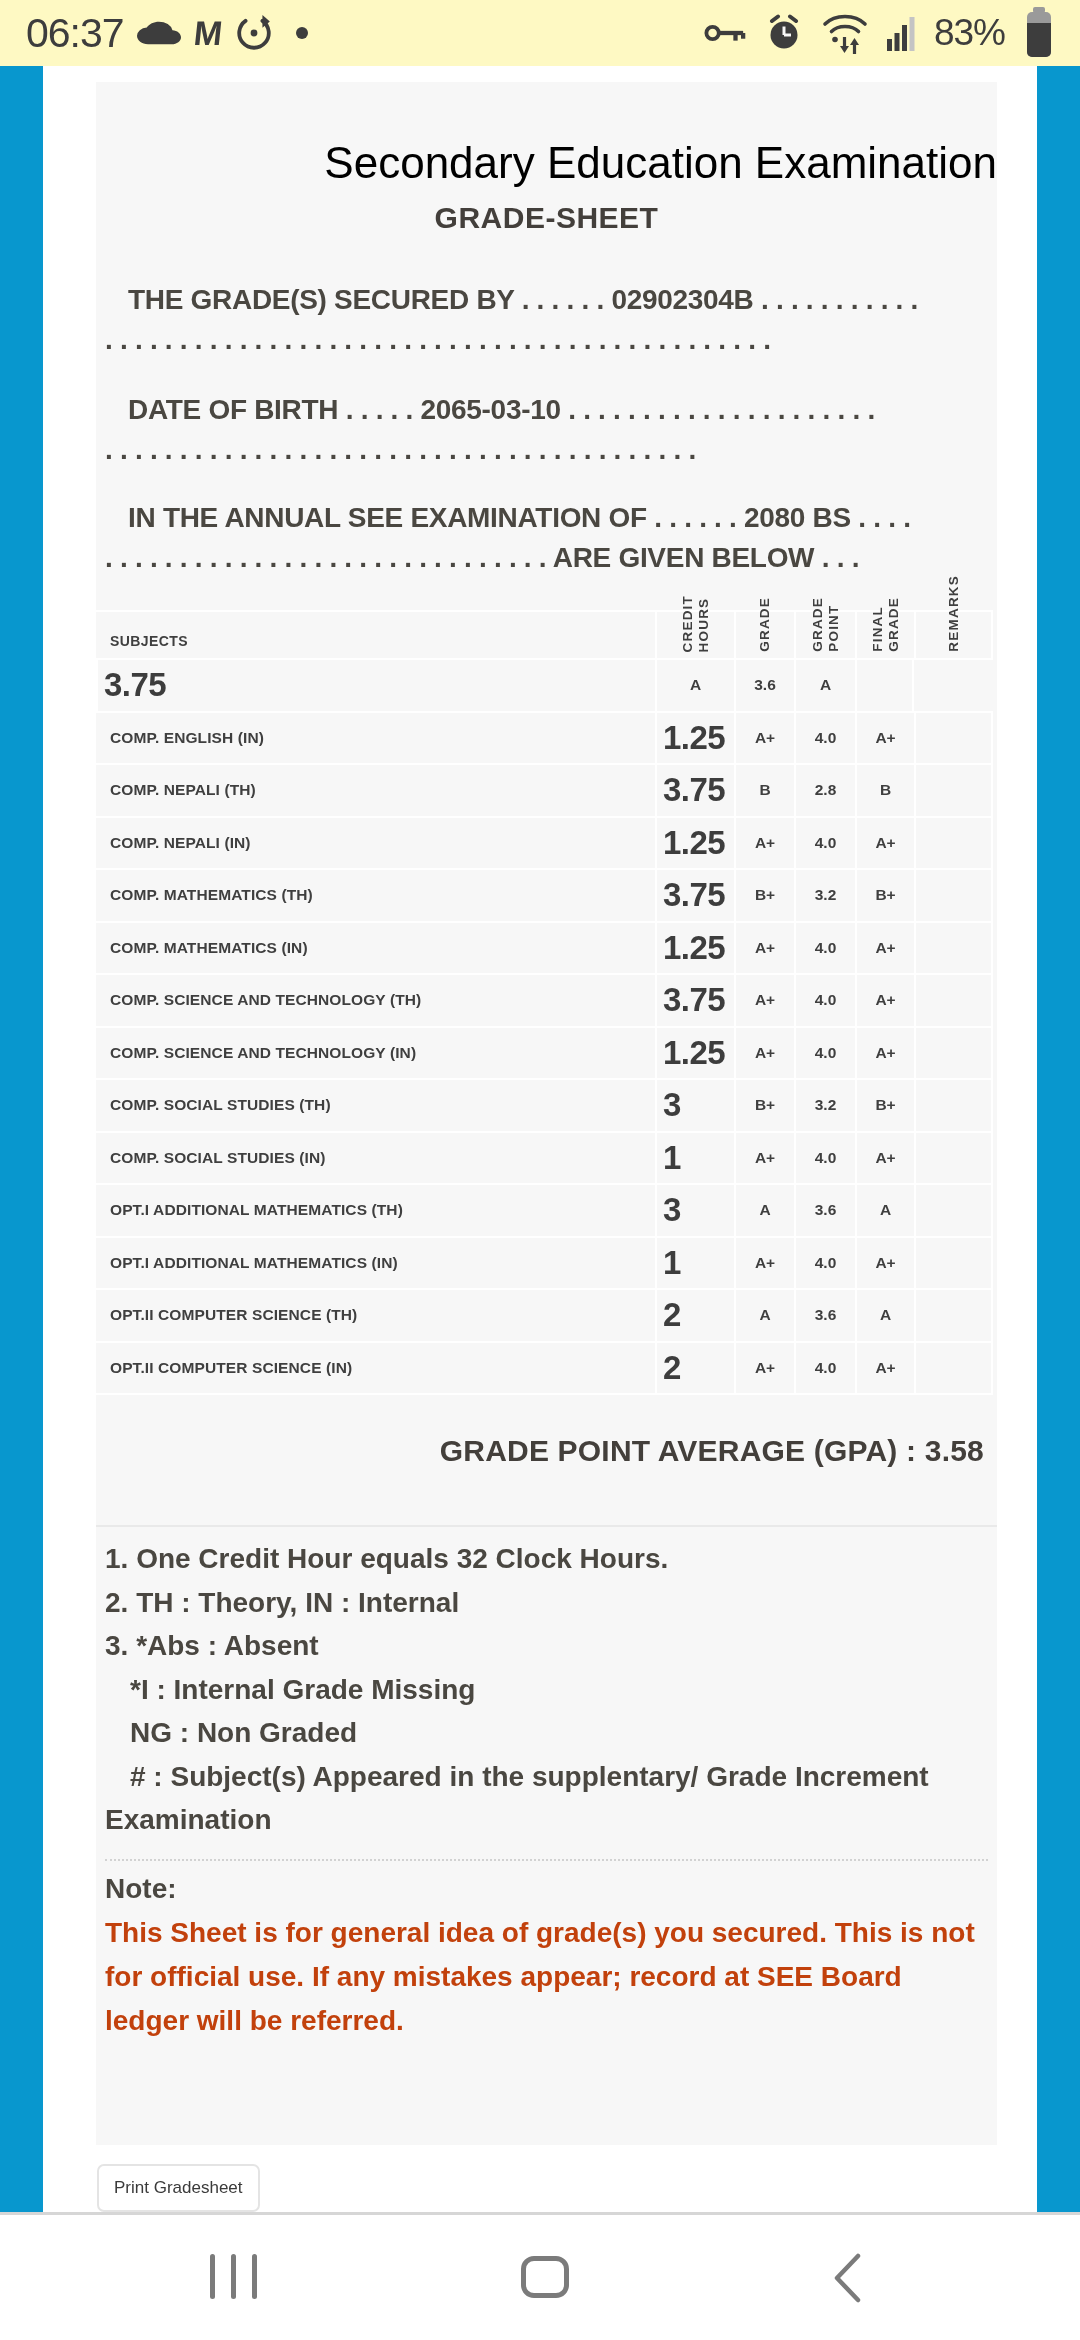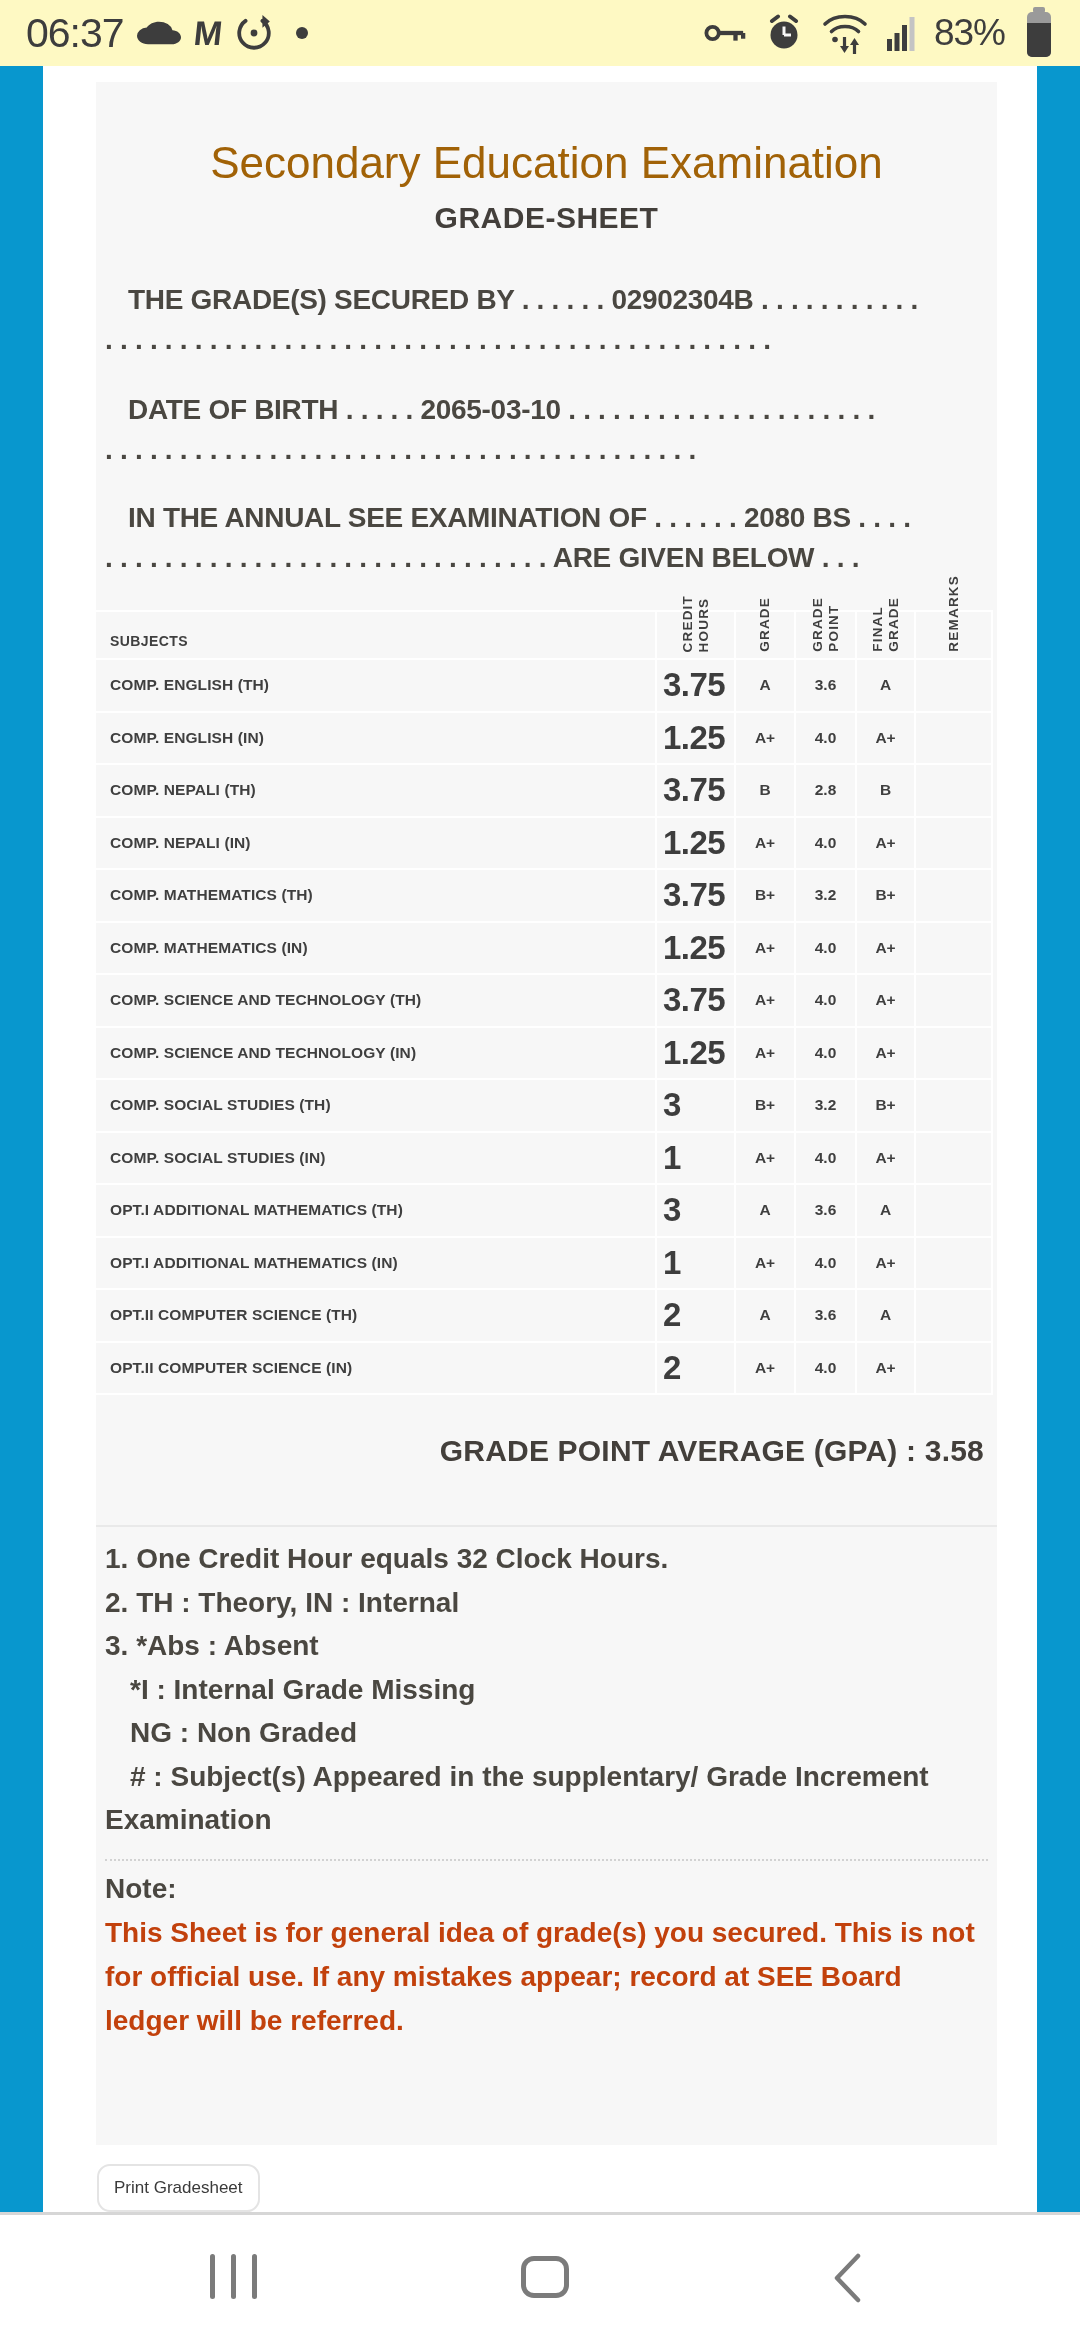--- a/index.html
+++ b/index.html
@@ -16,21 +16,21 @@
   .sb-right{margin-left:auto;display:flex;align-items:center;gap:19px;}
   .sb-pct{font-size:37px;color:#3d3d3d;letter-spacing:-1px;}
   .sb-icn{display:block;}
 
   
   .strip{position:absolute;top:66px;width:43px;height:2146px;background:#0897ce;}
   .strip.left{left:0;} .strip.right{left:1037px;}
   .card{position:absolute;left:96px;top:82px;width:901px;height:2063px;background:#f7f7f7;}
 
   
-  .doc-title{margin:0;padding-top:56px;text-align:center;font-size:44px;font-weight:400;color:#a16207;line-height:50px;}
+  .doc-title{margin:0;padding-top:56px;text-align:right;font-size:44px;font-weight:400;color:#000000;line-height:50px;}
   .doc-subtitle{margin-top:12px;text-align:center;font-size:30px;font-weight:700;color:#433f3b;letter-spacing:.5px;line-height:36px;}
 
   .stmt{margin:0 9px;font-size:28px;font-weight:700;color:#4a4741;line-height:40px;letter-spacing:-.3px;}
   .stmt .ln{white-space:nowrap;overflow:hidden;}
   .stmt .l1{text-indent:23px;}
   .stmt1{margin-top:44px;} .stmt2{margin-top:30px;} .stmt3{margin-top:28px;}
 
   
   .grid-table{margin-top:32px;width:897px;}
   .trow{display:grid;grid-template-columns:559px 79px 60px 61px 59px 79px;
@@ -54,21 +54,21 @@
   
   .notes{margin:10px 9px 0;}
   .note-line{font-size:28px;font-weight:700;color:#4a4741;line-height:43.5px;}
   .note-line.ind{text-indent:25px;}
   .note-sec{margin:17px 9px 0;border-top:2px dotted #d2d2d2;padding-top:6px;}
   .note-title{font-size:28px;font-weight:700;color:#4a4741;line-height:44px;}
   .note-body{font-size:28px;font-weight:700;color:#c2410c;line-height:44px;}
 
   
   .print-btn{position:absolute;left:97px;top:2164px;height:48px;box-sizing:border-box;
-             background:#ffffff;border:2px solid #e4e4e4;border-radius:13px;padding:0 15px;
+             background:#ffffff;border:2px solid #e4e4e4;border-radius:7px;padding:0 15px;
              font-family:"Liberation Sans",sans-serif;font-size:17px;color:#3a3a3a;line-height:44px;}
   .bottom-divider{position:absolute;left:0;top:2212px;width:1080px;height:3px;background:#d6d6d6;}
   .nav-bar{position:absolute;left:0;top:2215px;width:1080px;height:125px;background:#ffffff;}
   .nav-recents{position:absolute;left:210px;top:2254px;display:flex;gap:16px;}
   .nav-recents .bar{width:5px;height:45px;background:#7b7b7b;border-radius:3px;}
   .nav-home{position:absolute;left:521px;top:2256px;width:48px;height:42px;box-sizing:border-box;
             border:5px solid #7b7b7b;border-radius:13px;background:transparent;}
   .nav-back{position:absolute;left:830px;top:2253px;}
 </style>
 </head>
@@ -163,21 +163,20 @@
       <div class="cell hcell vb">
           <span class="vlab">FINAL
 GRADE</span>
         </div>
       <div class="cell hcell vb vbr">
           <span class="vlab">REMARKS</span>
         </div>
     </div>
 
     <div class="trow">
-      <div class="cell c-sub">COMP. ENGLISH (TH)</div>
       <div class="cell c-credit vb">3.75</div>
       <div class="cell c-grade vb">A</div>
       <div class="cell c-grade vb">3.6</div>
       <div class="cell c-grade vb">A</div>
       <div class="cell c-remarks vb vbr"></div>
     </div>
     <div class="trow">
       <div class="cell c-sub">COMP. ENGLISH (IN)</div>
       <div class="cell c-credit vb">1.25</div>
       <div class="cell c-grade vb">A+</div>

